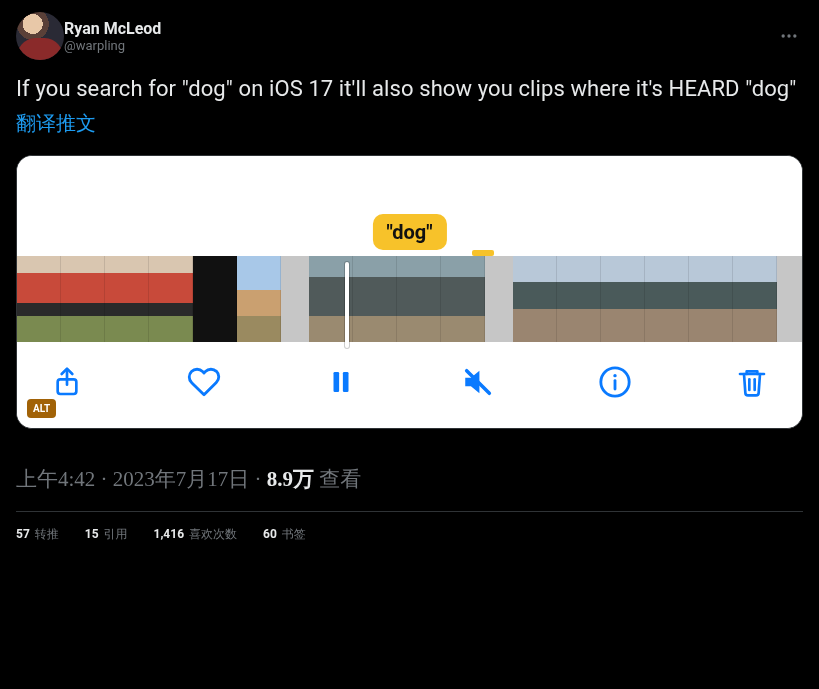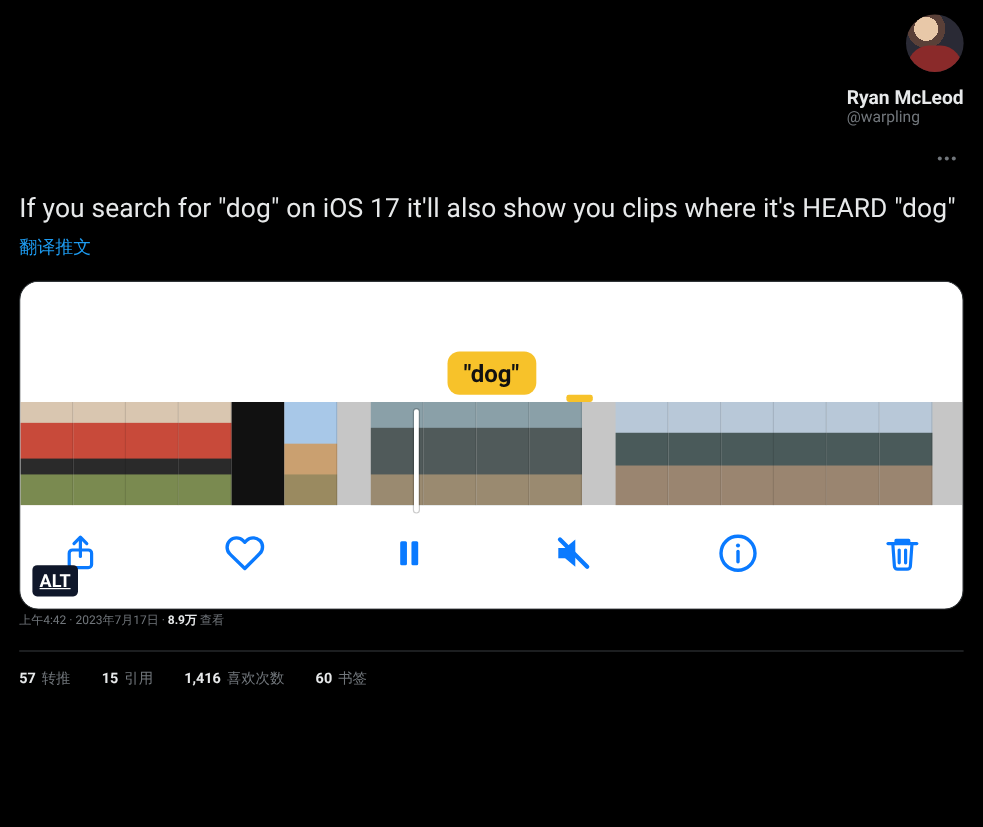--- a/index.html
+++ b/index.html
@@ -6,36 +6,36 @@
   body {
     background: #000;
     width: 819px;
     height: 689px;
     font-family: -apple-system, BlinkMacSystemFont, "Segoe UI", Roboto, Helvetica, Arial, sans-serif;
     color: #e7e9ea;
     overflow: hidden;
     padding: 12px 16px;
     position: relative;
   }
-  .header { display: flex; align-items: flex-end; gap: 12px; margin-bottom: 14px; flex-direction: column; }
+  .header { display: flex; align-items: center; margin-bottom: 14px; }
   .avatar {
     width: 48px; height: 48px; border-radius: 50%; flex-shrink: 0;
     background: radial-gradient(circle at 35% 25%, #e8c8a8 0 10px, #5a4038 10px 16px, #2a2a35 16px 100%);
     position: relative; overflow: hidden;
   }
   .avatar::after{
     content:""; position:absolute; left:0; right:0; bottom:0; height:22px;
     background:#8a2a2a; border-top-left-radius:40% 100%; border-top-right-radius:40% 100%;
   }
   .name-block { display:flex; flex-direction:column; }
   .display-name { font-weight:700; font-size:16px; color:#e7e9ea; }
   .handle { color:#71767b; font-size:13px; }
   .more-btn { margin-left:auto; color:#71767b; cursor:pointer; padding:4px; }
   .tweet-text { font-size:22px; line-height:1.35; color:#e7e9ea; margin-bottom:6px; letter-spacing:0.1px;}
-  .translate-link { color:#1d9bf0; font-size:15px; margin-bottom:12px; display:inline-block; cursor:pointer;}
+  .translate-link { color:#1d9bf0; font-size:20px; margin-bottom:12px; display:inline-block; cursor:pointer;}
   .media-card {
     background:#fff; border-radius:16px; overflow:hidden; position:relative; margin-top:6px;
     border:1px solid #2f3336;
   }
   .media-top { height:100px; background:#fff; position:relative; }
   .bubble {
     position:absolute; left:50%; transform:translateX(-50%); bottom:6px;
     background:#f7c22a; color:#111; font-weight:700; font-size:20px;
     padding:6px 14px; border-radius:10px;
   }
@@ -56,25 +56,25 @@
   .playhead{
     position:absolute; top:106px; left:328px; width:4px; height:86px; background:#fff; border-radius:2px;
     box-shadow:0 0 0 1px rgba(0,0,0,0.2);
   }
   .toolbar{
     display:flex; justify-content:space-between; align-items:center;
     padding:20px 30px 26px; background:#fff;
   }
   .tool-btn{ color:#0a7aff; cursor:pointer; display:flex; align-items:center; justify-content:center; width:40px; height:40px;}
   .alt-badge{
-    position:absolute; left:10px; bottom:10px; background:#0f172a; color:#fff;
-    font-size:15px; font-weight:700; padding:4px 6px; border-radius:4px;text-decoration:underline;
+    position:absolute; left:10px; bottom:10px; background:#a16207; color:#fff;
+    font-size:10px; font-weight:700; padding:4px 6px; border-radius:4px;
   }
   .meta{
-    color:#71767b; font-size:10px; margin-top:2px;
+    color:#71767b; font-size:21px; margin-top:36px;font-family:Liberation Serif, serif;
   }
   .meta .views-num{ color:#e7e9ea; font-weight:700;}
   .divider{ border:none; border-top:1px solid #2f3336; margin:18px 0 14px;}
   .stats{ display:flex; gap:26px; font-size:12px; color:#71767b;}
   .stats .num{ color:#e7e9ea; font-weight:700; margin-right:2px;}
   svg{ display:block;}
 </style>
 </head>
 <body>
 

